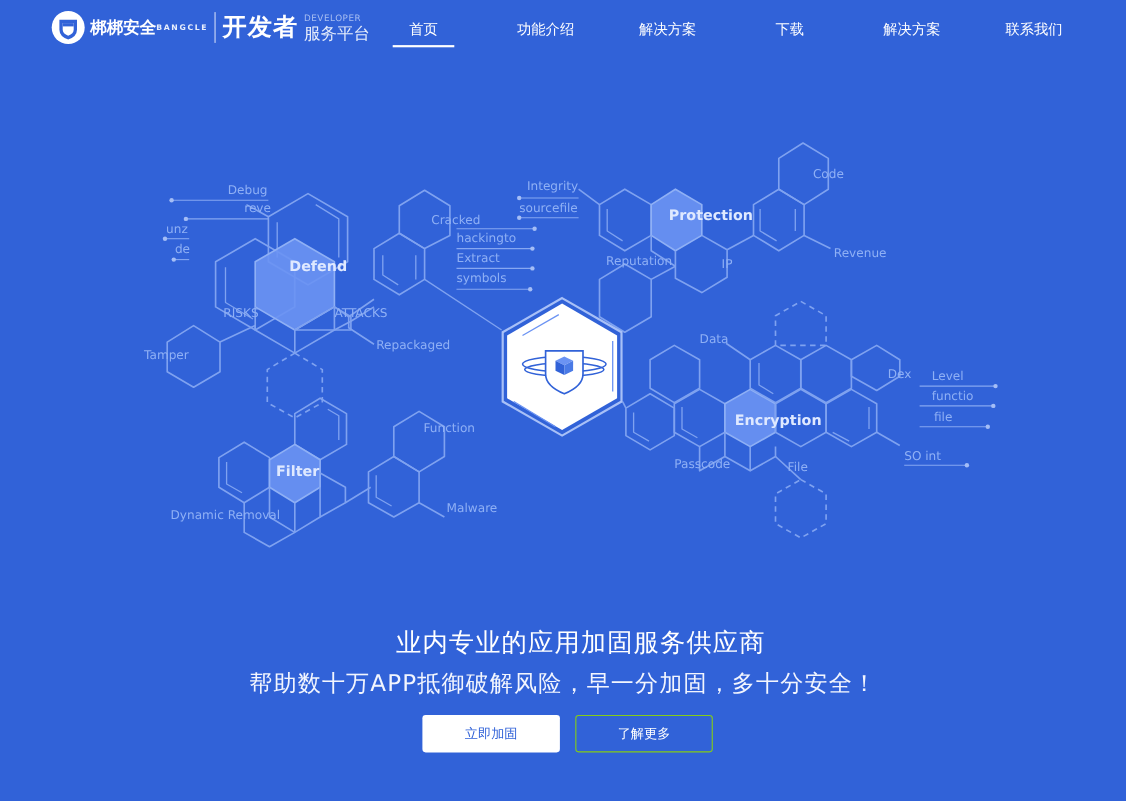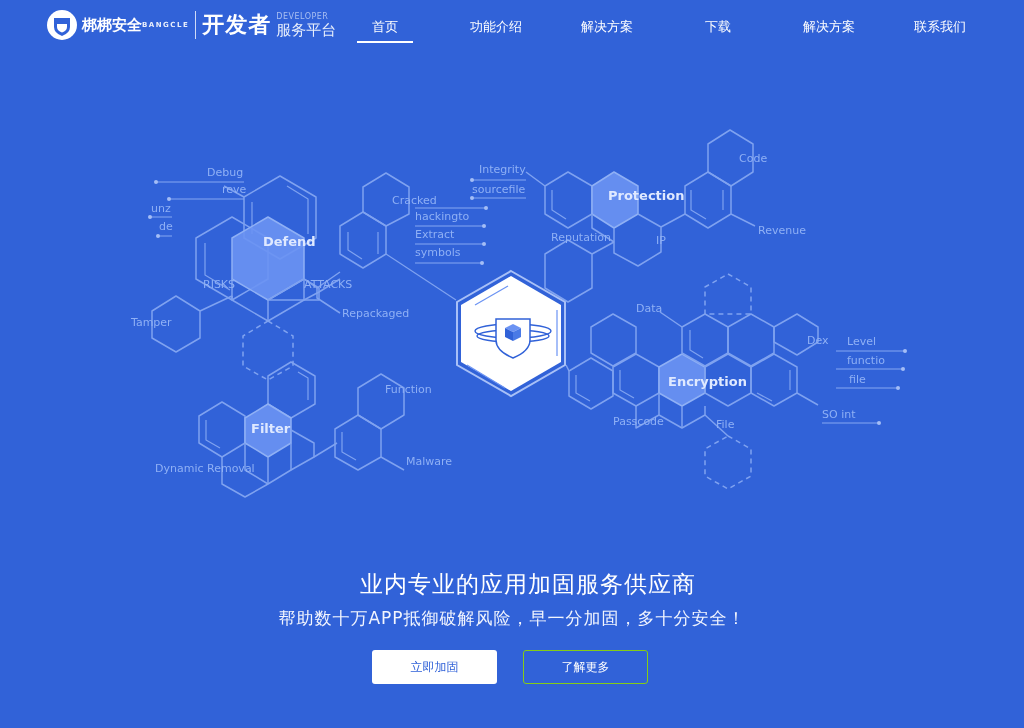--- a/index.html
+++ b/index.html
@@ -27,23 +27,23 @@
   .nav-item { position: absolute; top: 18px; font-size: 13px; color: #ffffff; text-align: center; cursor: pointer; }
   .nav-item.active::after { content: ""; position: absolute; left: 50%; transform: translateX(-50%); top: 23px; width: 56px; height: 2px; background: #ffffff; }
 
   
   .diagram { position: absolute; left: 0; top: 0; width: 1024px; height: 728px; }
   .diagram .lbl { font-family: "DejaVu Sans", sans-serif; font-size: 11px; fill: #8fb0f5; }
   .diagram .key { font-family: "DejaVu Sans", sans-serif; font-size: 13px; font-weight: bold; fill: #dfe9ff; }
 
   
   .hero-title { position: absolute; left: 16px; width: 1024px; top: 569px; text-align: center; font-size: 23px; color: #ffffff; letter-spacing: 1px; }
-  .hero-sub { position: absolute; left: 0; width: 1024px; top: 607px; text-align: center; font-size: 17px; color: #f2f5fe; letter-spacing: 1px; }
+  .hero-sub { position: absolute; left: 0; width: 1024px; top: 607px; text-align: center; font-size: 21px; color: #f2f5fe; letter-spacing: 1px; }
   .btn { position: absolute; top: 650px; width: 125px; height: 34px; border-radius: 3px; font-size: 12px; display: flex; align-items: center; justify-content: center; cursor: pointer; box-sizing: border-box; }
-  .btn-primary { left: 372px; background: #ffffff; color: #3162d8; }
+  .btn-primary { left: 384px; background: #ffffff; color: #3162d8; }
   .btn-secondary { left: 523px; border: 1px solid #84cc16; color: #ffffff; background: transparent; }
 </style>
 </head>
 <body>
 
 <svg class="diagram" viewBox="0 0 1024 728" xmlns="http://www.w3.org/2000/svg">
   <defs>
     
   </defs>
   <g fill="none" stroke="#7fa2f0" stroke-width="1.5" stroke-linejoin="round">

